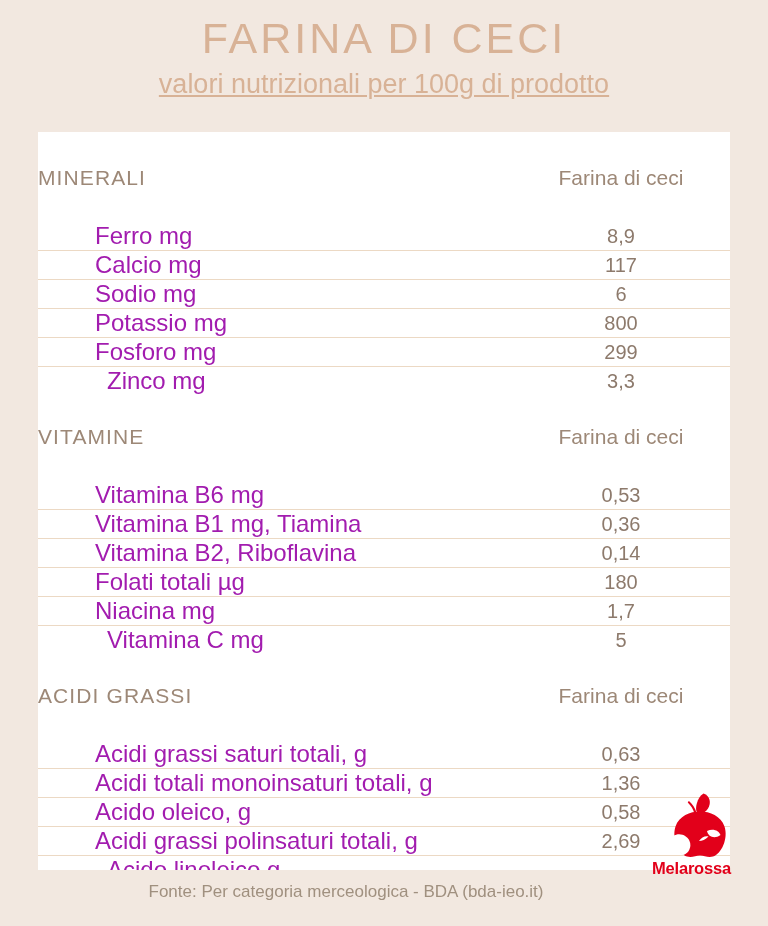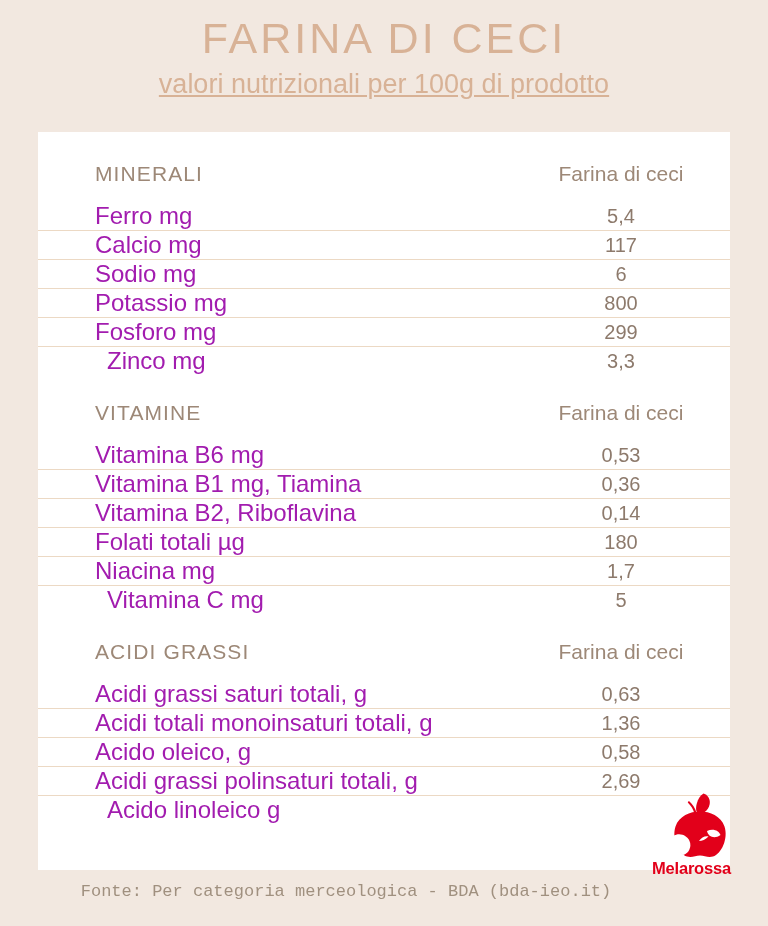--- a/index.html
+++ b/index.html
@@ -49,24 +49,24 @@
     box-sizing: border-box;
     overflow: hidden;
   }
 
   .section {
     position: relative;
   }
 
   .section-head {
     display: flex;
-    align-items: center;
+    align-items: flex-start;
     height: 56px;
-    padding-left: 57px;
     box-sizing: border-box;
+    margin-top: 20px;
   }
   .section-head .sec-title {
     font-size: 21px;
     letter-spacing: 1.1px;
     color: #9d8877;
     white-space: nowrap;
   }
   .section-head .sec-col {
     position: absolute;
     left: 478px;
@@ -112,21 +112,20 @@
 
   
   .footer {
     position: absolute;
     left: 0;
     top: 882px;
     width: 692px;
     text-align: center;
     font-size: 17px;
     color: #a0907f;
-    font-family: Liberation Mono, monospace;
   }
 
   
   .logo {
     position: absolute;
     left: 652px;
     top: 792px;
     width: 96px;
     z-index: 5;
   }
@@ -151,21 +150,21 @@
   <div class="spacer-top"></div>
   <div id="sections-container">
       <div class="section">
         <div class="section-head">
           <span class="sec-title">MINERALI</span>
           <span class="sec-col">Farina di ceci</span>
         </div>
         <div class="rows">
           <div class="row">
             <span class="label">Ferro mg</span>
-            <span class="value">5,4</span>
+            <span class="value">8,9</span>
           </div>
           <div class="row">
             <span class="label">Calcio mg</span>
             <span class="value">117</span>
           </div>
           <div class="row">
             <span class="label">Sodio mg</span>
             <span class="value">6</span>
           </div>
           <div class="row">

